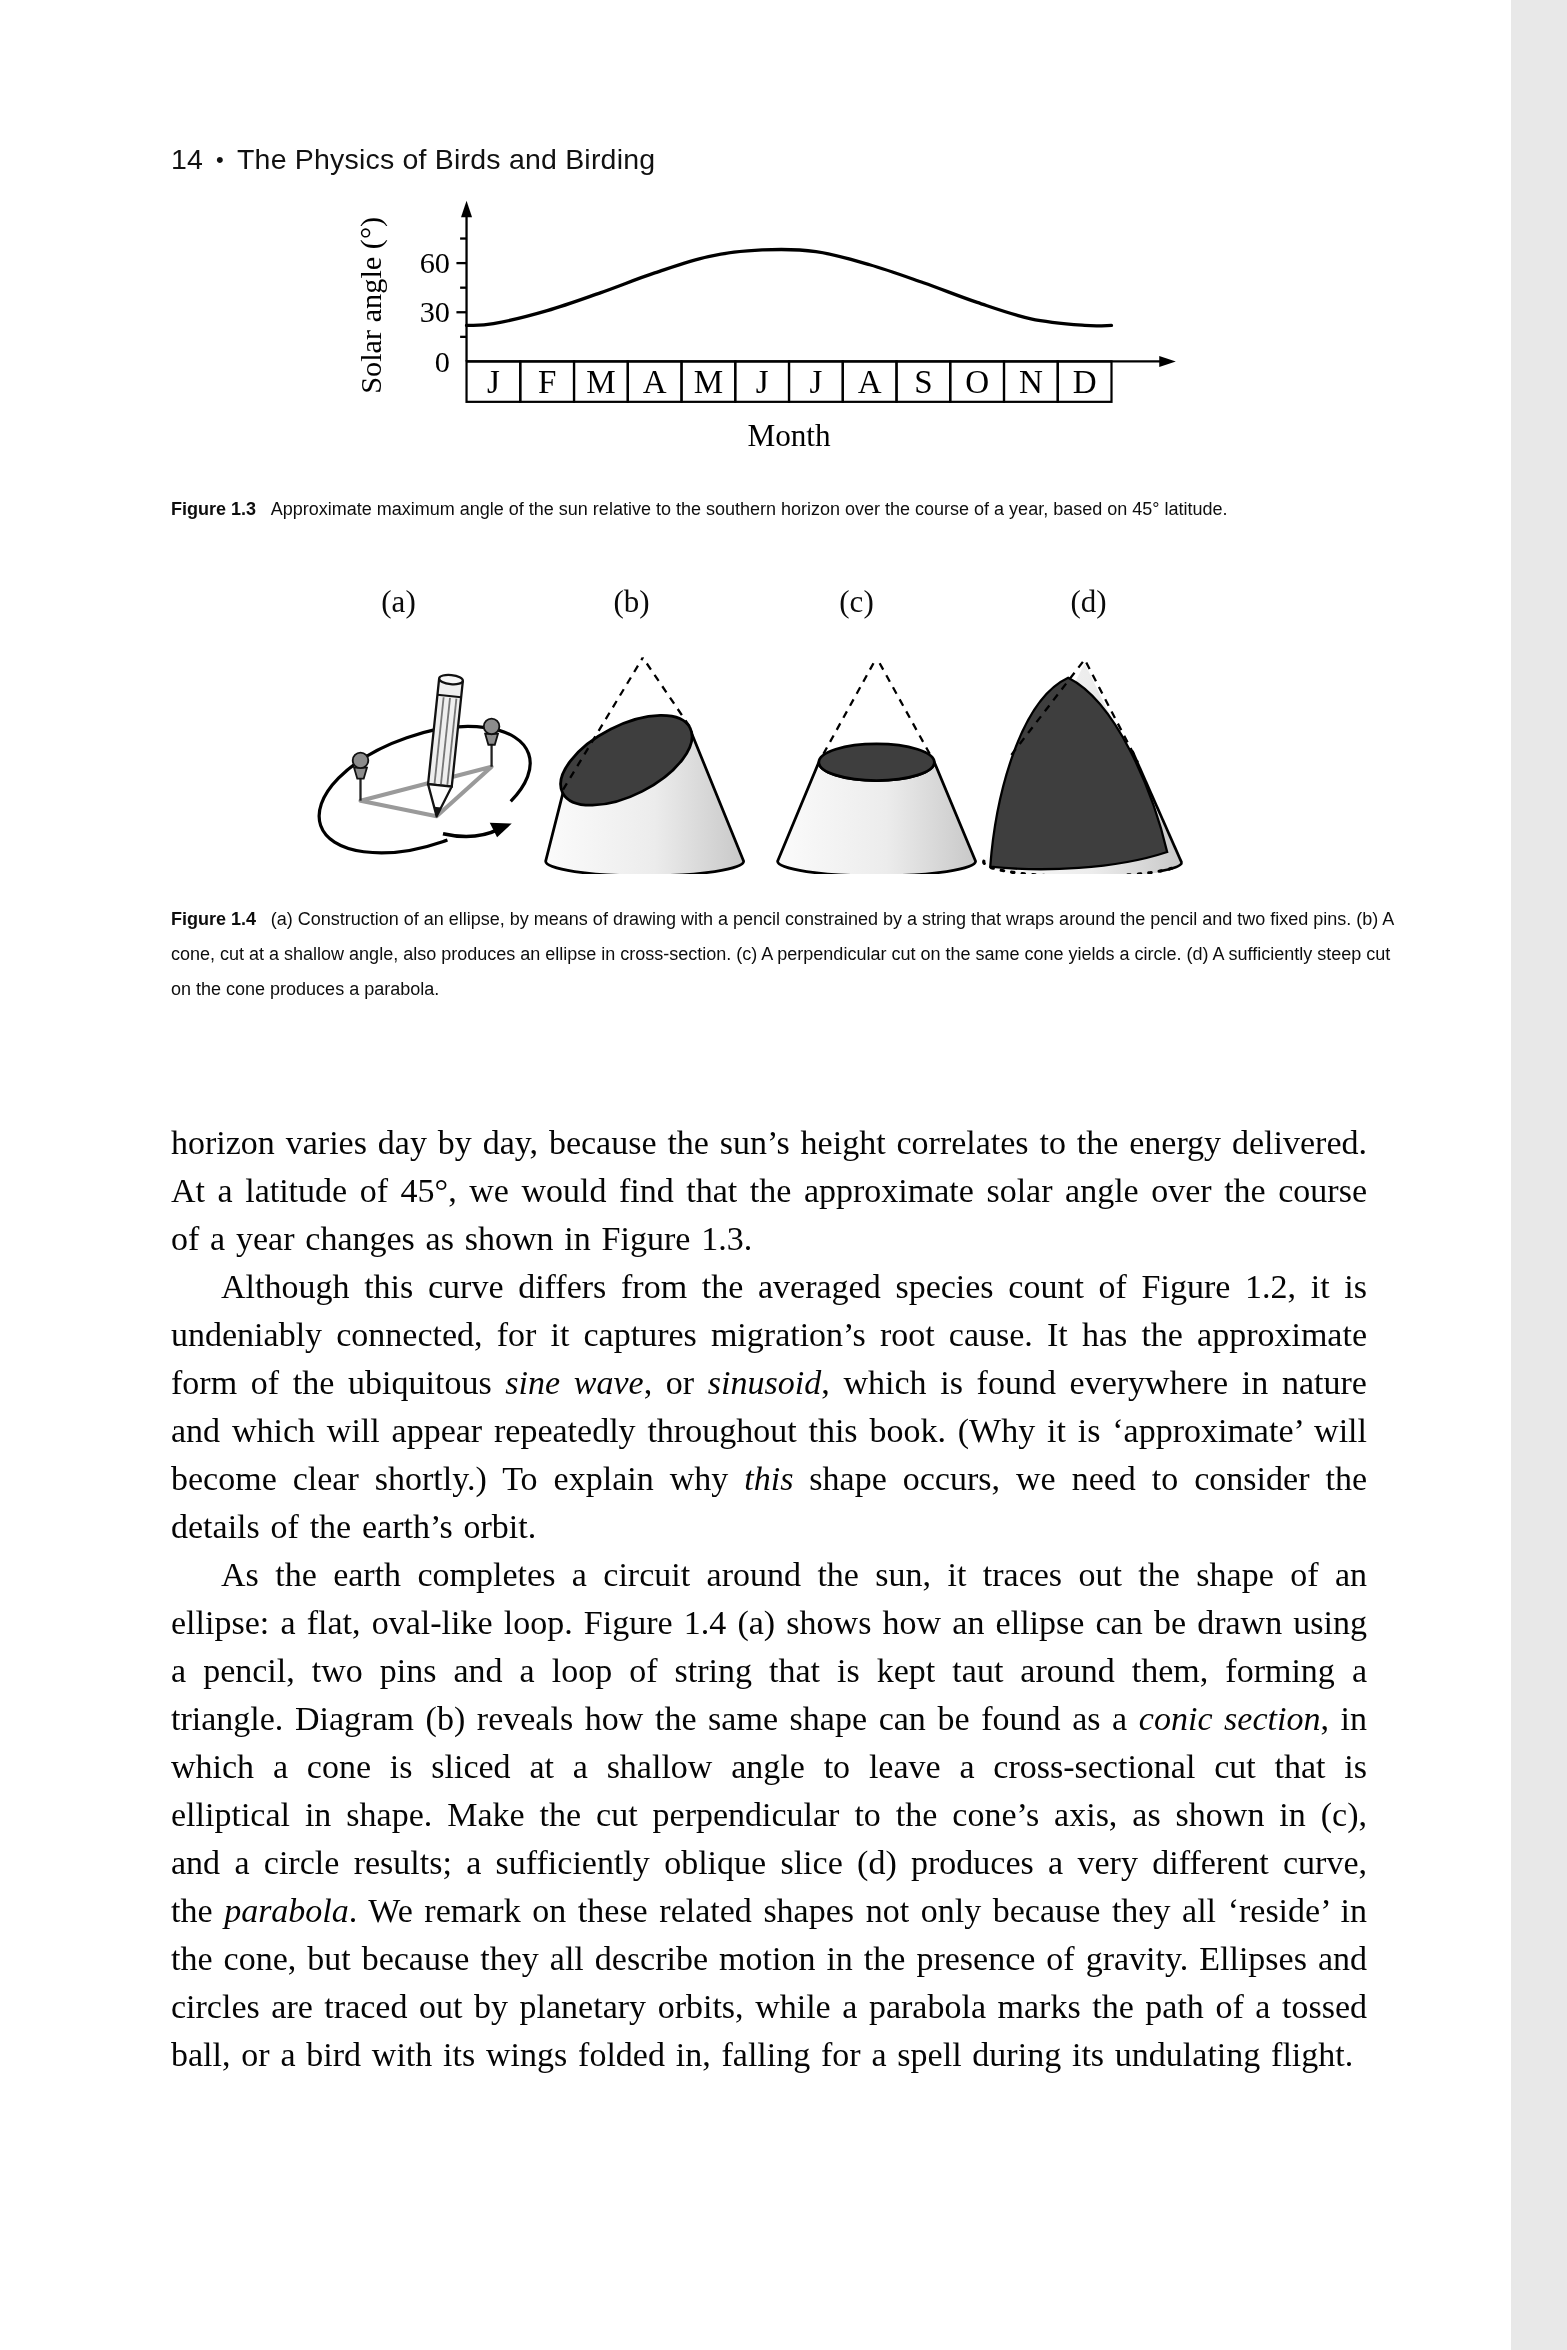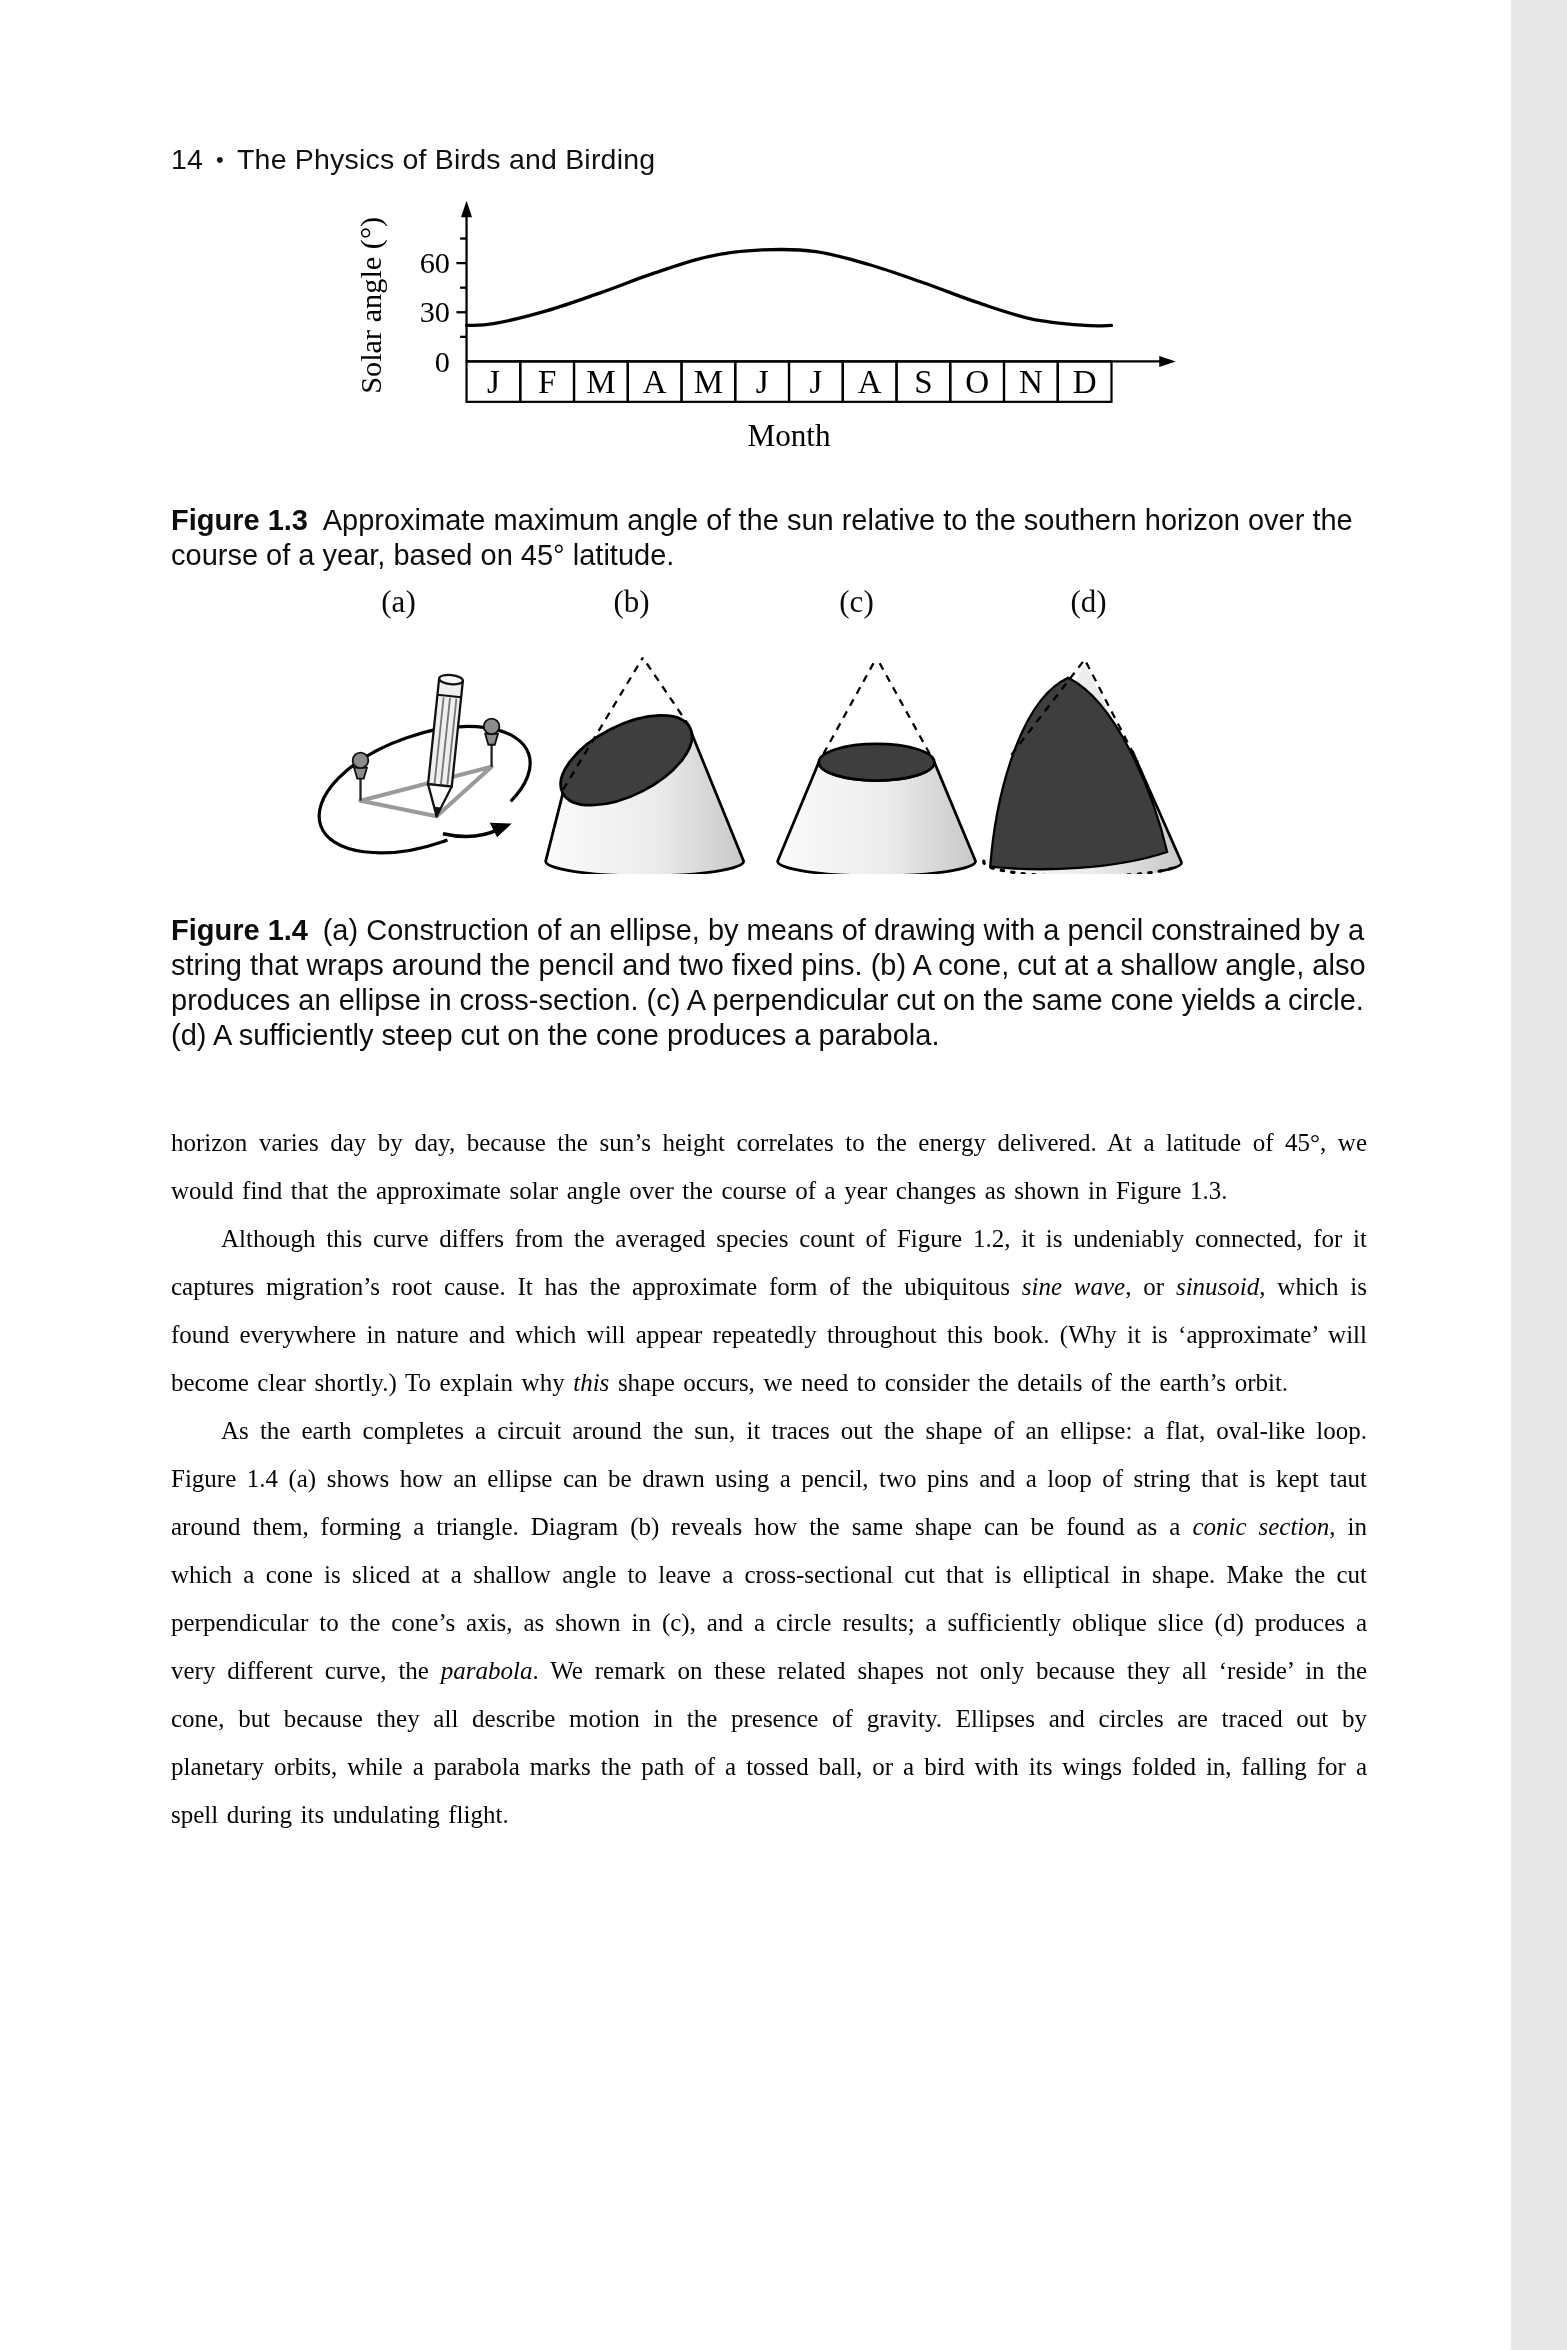--- a/index.html
+++ b/index.html
@@ -32,38 +32,38 @@
   .chart .mon{font-size:36px;}
   .chart .axlabel{font-size:33px;}
   .chart .monthlabel{font-size:34px;}
   .chart .k{stroke:#000;stroke-width:2.5;fill:none;}
   .chart .bx{stroke:#000;stroke-width:2.4;fill:none;}
   .chart .curve{stroke:#000;stroke-width:3.6;fill:none;stroke-linecap:round;}
   
   .caption{
     position:absolute;left:171px;
     font-family:"Liberation Sans", sans-serif;
-    font-size:29px;line-height:35px;color:#0d0d0d;
+    font-size:18px;line-height:35px;color:#0d0d0d;
     text-align:left;
   }
   .cap13{top:474px;width:1221px;}
   .cap14{top:884px;width:1231px;}
   .cap-label{font-weight:bold;margin-right:14.7px;}
   
   .fig14{position:absolute;left:211px;top:584px;width:992px;height:294px;}
   .fig14 .plabel{
     position:absolute;top:0;width:73px;margin-left:-37px;
     text-align:center;font-size:31px;
     font-family:"Liberation Serif", serif;color:#0a0a0a;
   }
   .fig14 svg{position:absolute;left:0;top:59px;}
   
   .bodytext{
     position:absolute;left:171px;top:1119px;width:1196px;
-    font-size:25px;line-height:48px;
+    font-size:34px;line-height:48px;
     text-align:justify;
     word-spacing:2.3px;
     color:#050505;
   }
   .bodytext p{margin:0;}
   .bodytext p.indent{text-indent:50px;}
 </style>
 </head>
 <body>
 

